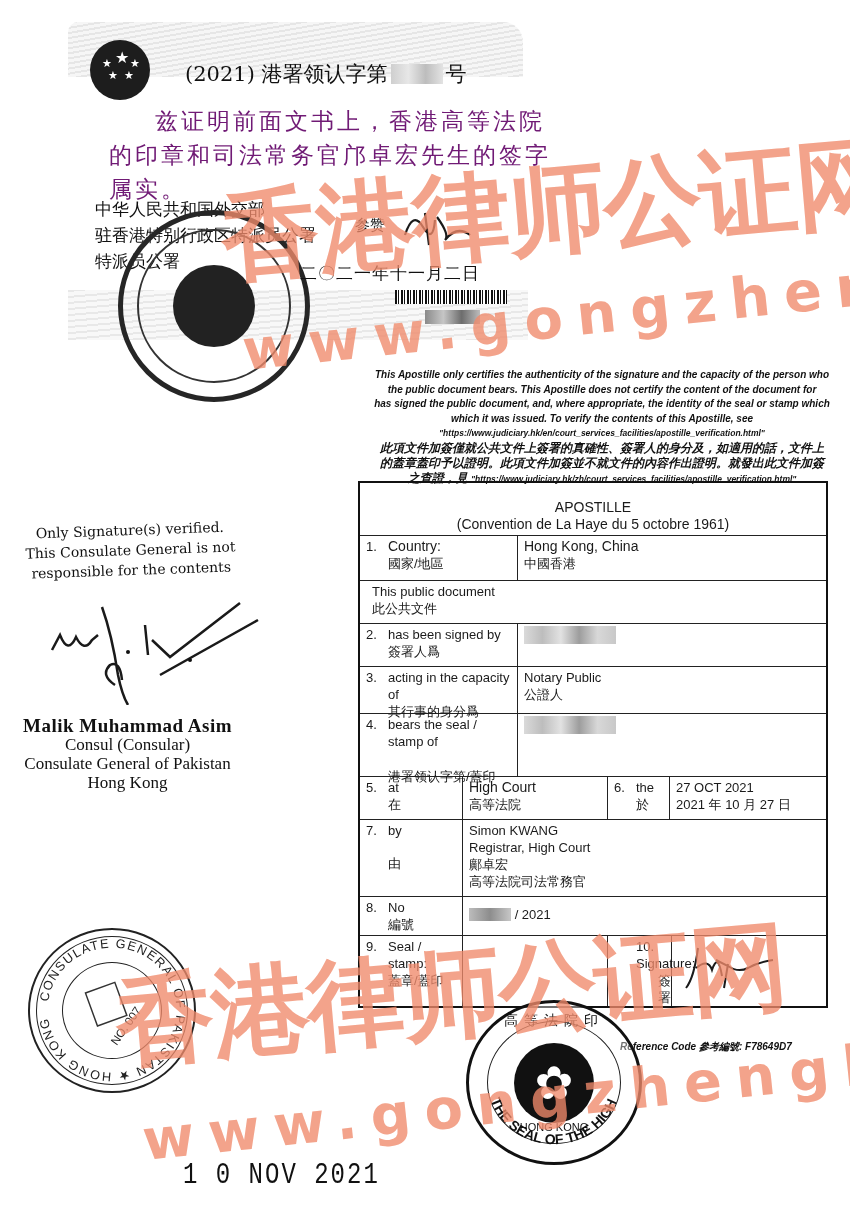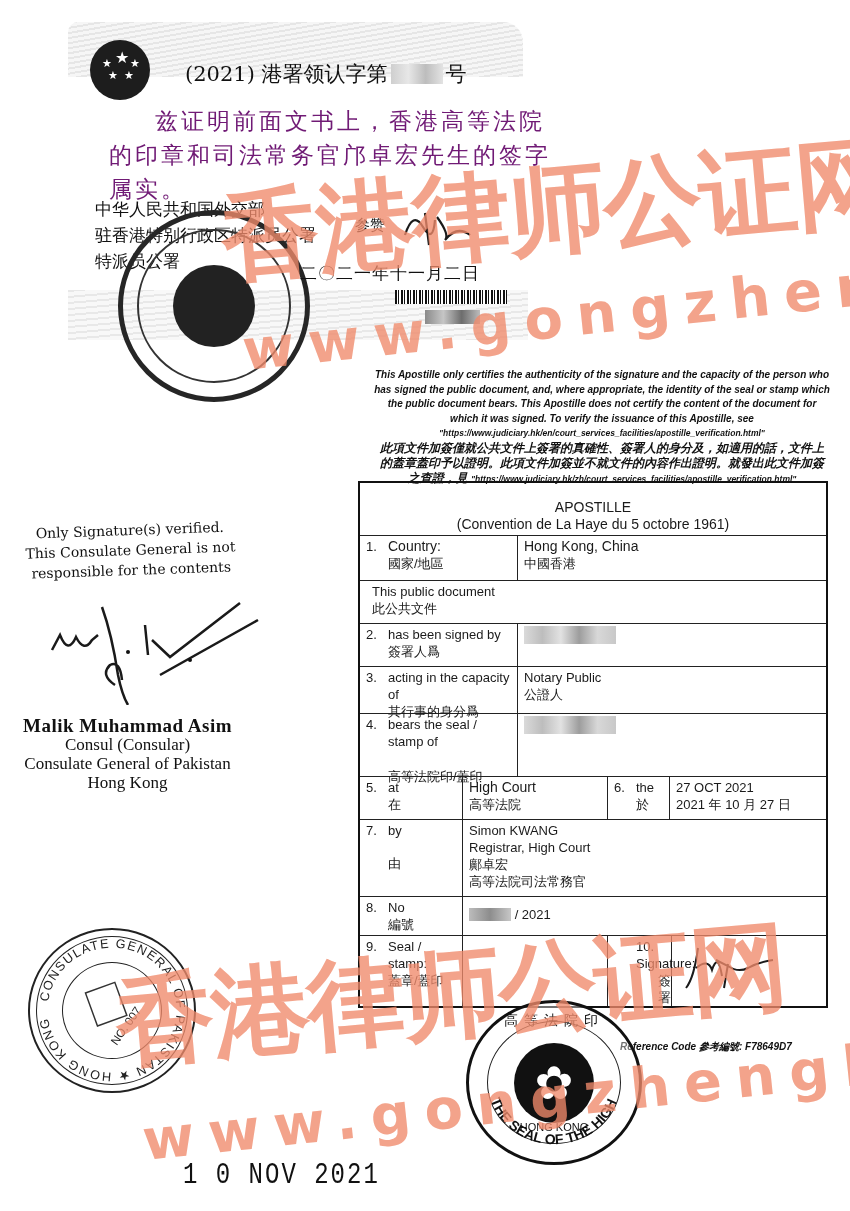--- a/index.html
+++ b/index.html
@@ -92,23 +92,23 @@
 <div class="abs attache">参赞</div>
 <svg class="abs sig-chinese" viewBox="0 0 80 45">
   <path d="M10 30 Q18 5 28 22 T40 15 M30 8 L34 40 M42 12 Q55 30 50 35 Q62 20 75 30" stroke="#1a1a1a" stroke-width="2.2" fill="none"></path>
 </svg>
 <div class="abs zh-date">二〇二一年十一月二日</div>
 <div class="abs barcode"></div>
 <div class="abs barcode-blur"></div>
 
 <div class="abs notice">
   <div>This Apostille only certifies the authenticity of the signature and the capacity of the person who</div>
+  <div>the public document bears. This Apostille does not certify the content of the document for</div>
   <div>has signed the public document, and, where appropriate, the identity of the seal or stamp which</div>
-  <div>the public document bears. This Apostille does not certify the content of the document for</div>
-  <div>which it was signed. To verify the issuance of this Apostille, see</div>
+  <div>which it was issued. To verify the contents of this Apostille, see</div>
   <div class="url">"https://www.judiciary.hk/en/court_services_facilities/apostille_verification.html"</div>
   <div class="zh">此項文件加簽僅就公共文件上簽署的真確性、簽署人的身分及，如適用的話，文件上</div>
   <div class="zh">的蓋章蓋印予以證明。此項文件加簽並不就文件的內容作出證明。就發出此文件加簽</div>
   <div class="zh"><span>之查證，見</span> <span class="url">"https://www.judiciary.hk/zh/court_services_facilities/apostille_verification.html"</span></div>
 </div>
 
 <div class="abs apost">
   <div class="row" style="height:52px;align-items:flex-end;">
     <div class="cell center" style="font-size:14px;">
       <div>APOSTILLE</div>
@@ -155,21 +155,21 @@
     <div class="cell">
         <div>Notary Public</div>
         <div>公證人</div>
       </div>
   </div>
   <div class="row" style="height:62px;">
     <div class="cell lbl" style="width:158px;">
         <span class="num">4.</span>
         <div>
           <div>bears the seal / stamp of</div>
-          <div style="margin-top:18px;">高等法院印/蓋印</div>
+          <div style="margin-top:18px;">港署领认字第/蓋印</div>
         </div>
       </div>
     <div class="cell"><span class="blurbox"></span></div>
   </div>
   <div class="row" style="height:42px;">
     <div class="cell" style="width:103px;border-right:1.5px solid #222;display:flex;">
         <span class="num">5.</span>
         <div>
           <div>at</div>
           <div>在</div>

